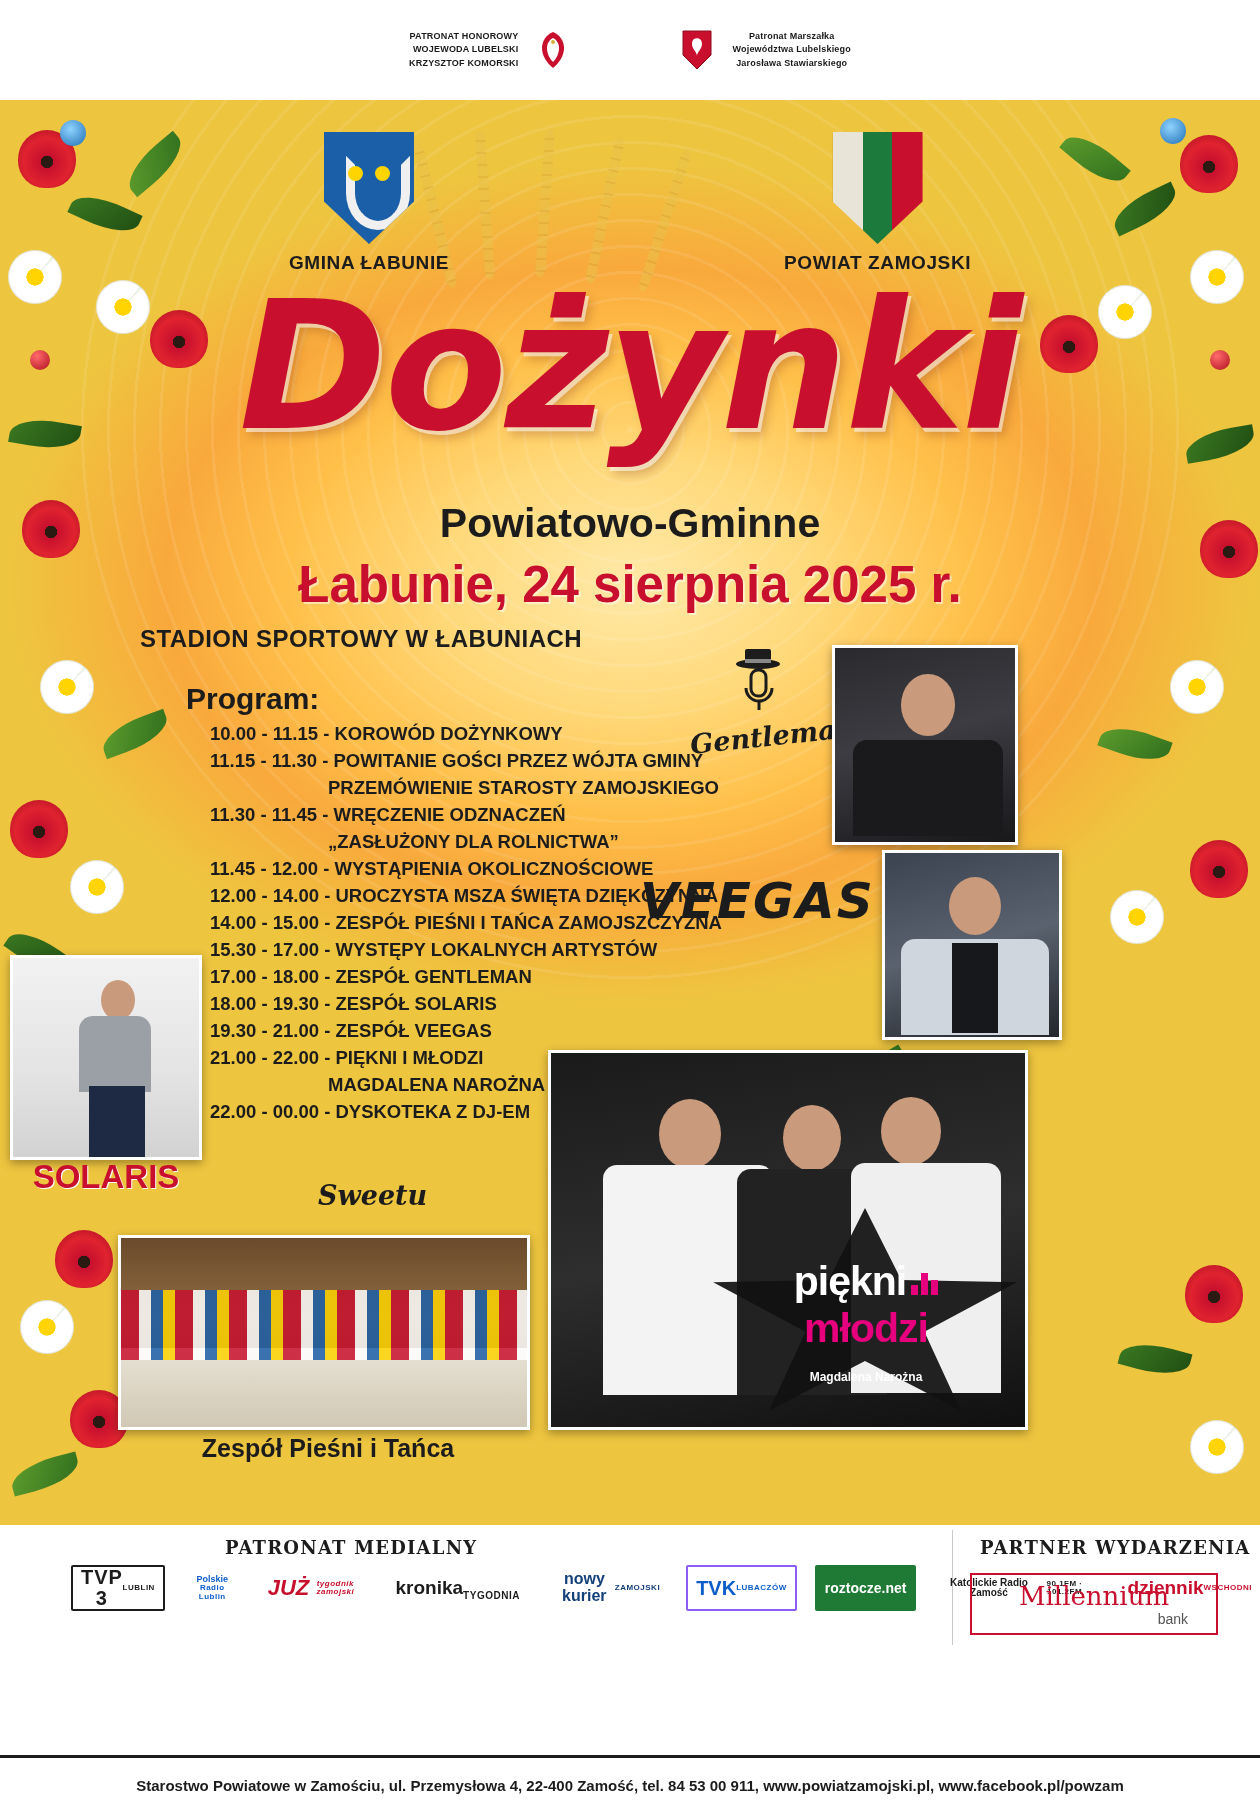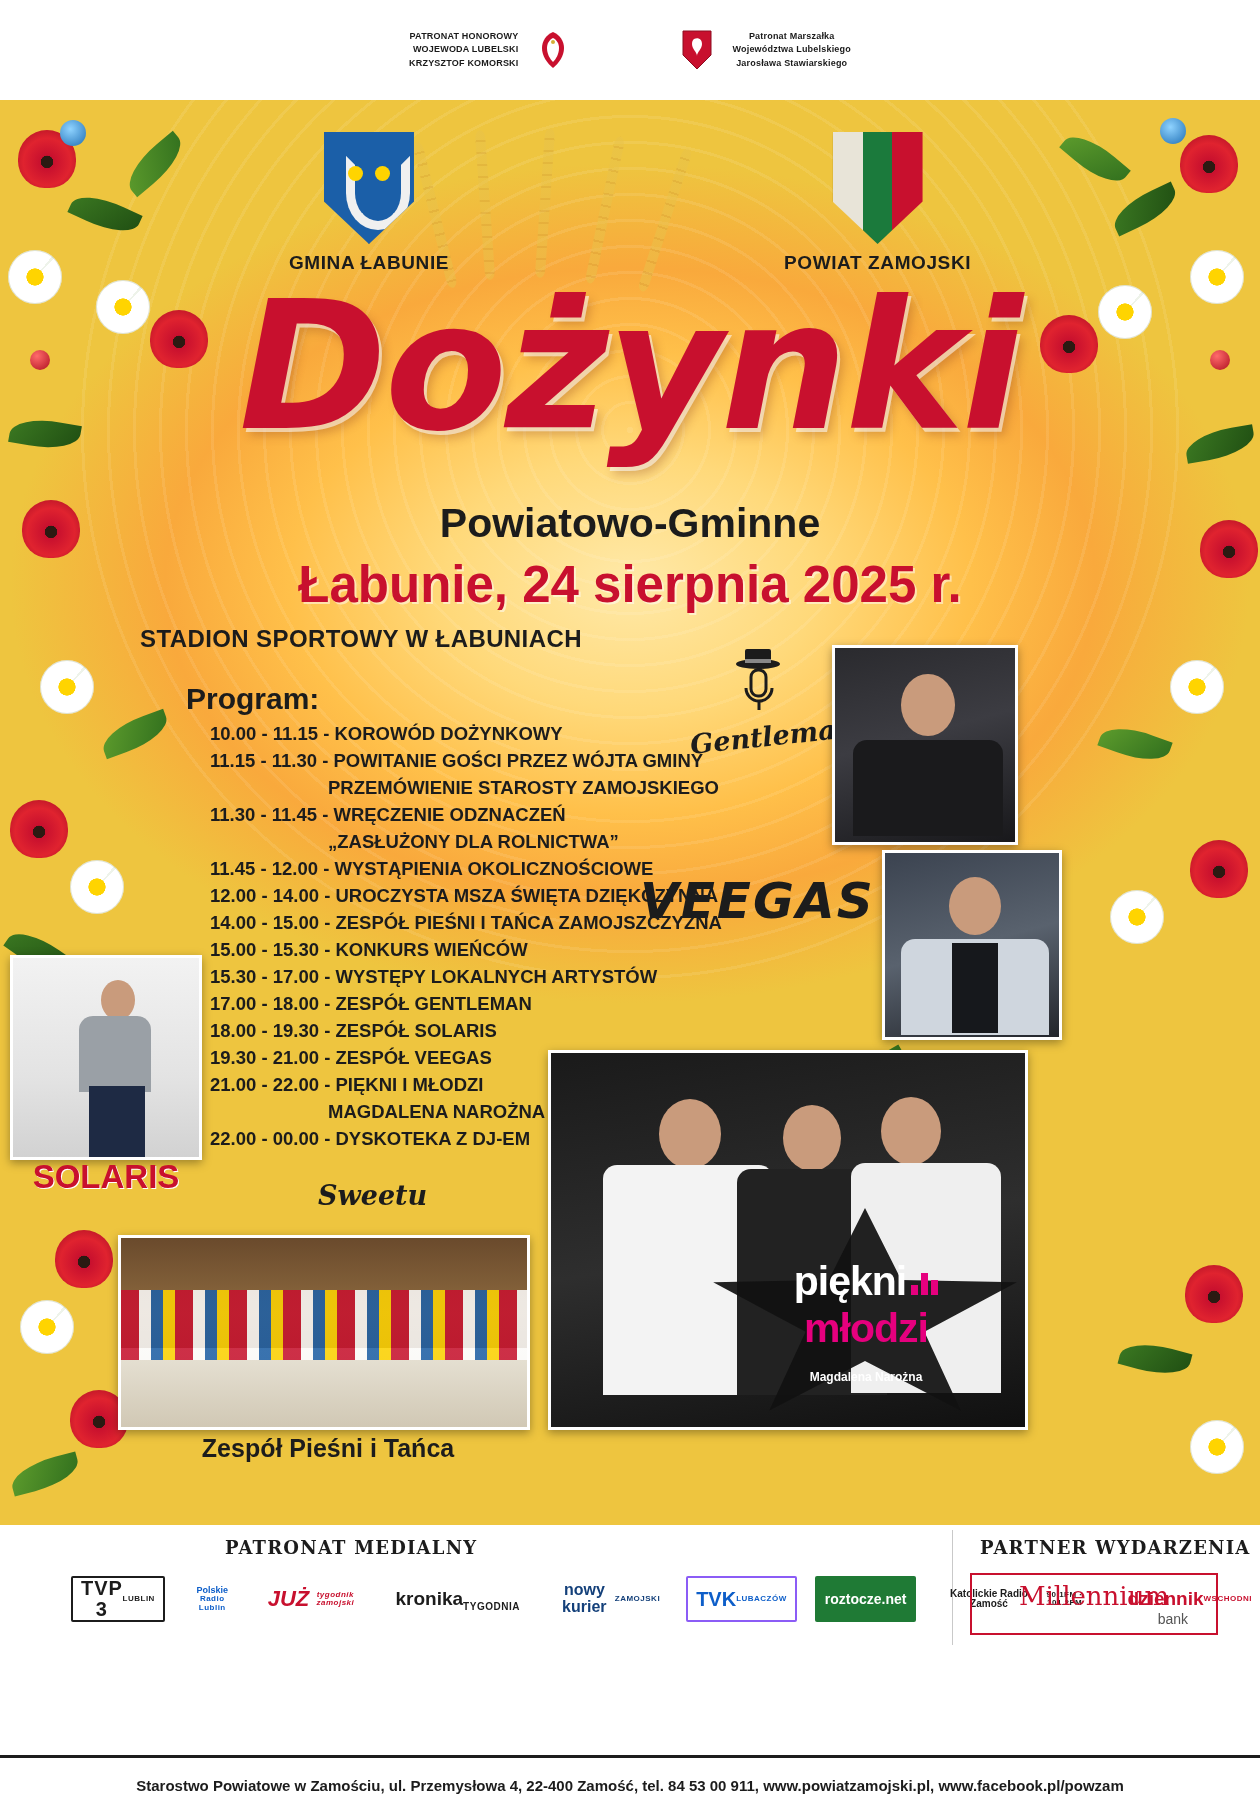--- a/index.html
+++ b/index.html
@@ -260,21 +260,21 @@
     font-family: "DejaVu Serif", serif;
     font-size: 18px; font-weight: bold; color: #1c1c1c; letter-spacing: 1.2px;
   }
   .band-head.media { left: 225px; }
   .band-head.partner { left: 980px; }
   .band-divider {
     position: absolute; top: 5px; left: 952px; width: 1px; height: 115px;
     background: #c9c9c9;
   }
   .logo-strip {
-    position: absolute; top: 51px; left: 30px;
+    position: absolute; top: 40px; left: 30px;
     display: flex; align-items: flex-start; gap: 18px; padding-left: 41px;
   }
   .mlogo {
     height: 46px; display: flex; align-items: center; justify-content: center;
     padding: 4px 8px; font-size: 12px; font-weight: bold; color: #1c1c1c;
     text-align: center; line-height: 1.05;
     border-radius: 2px;
   }
   .mlogo.tvp { border: 2px solid #1c1c1c; font-size: 20px; letter-spacing: 1px; }
   .mlogo.polskie { background: #ffffff; color: #0d5ec9; font-size: 9px; flex-direction: column; }
@@ -417,21 +417,20 @@
   <div class="program-head">Program:</div>
   <div class="program-list" id="program-list">
       <div class="prog-row">10.00 - 11.15 - KOROWÓD DOŻYNKOWY</div>
       <div class="prog-row">11.15 - 11.30 - POWITANIE GOŚCI PRZEZ WÓJTA GMINY</div>
       <div class="prog-row indent">PRZEMÓWIENIE STAROSTY ZAMOJSKIEGO</div>
       <div class="prog-row">11.30 - 11.45 - WRĘCZENIE ODZNACZEŃ</div>
       <div class="prog-row indent">„ZASŁUŻONY DLA ROLNICTWA”</div>
       <div class="prog-row">11.45 - 12.00 - WYSTĄPIENIA OKOLICZNOŚCIOWE</div>
       <div class="prog-row">12.00 - 14.00 - UROCZYSTA MSZA ŚWIĘTA DZIĘKCZYNNA</div>
       <div class="prog-row">14.00 - 15.00 - ZESPÓŁ PIEŚNI I TAŃCA ZAMOJSZCZYZNA</div>
-      <div class="prog-row">15.00 - 15.30 - KONKURS WIEŃCÓW</div>
       <div class="prog-row">15.30 - 17.00 - WYSTĘPY LOKALNYCH ARTYSTÓW</div>
       <div class="prog-row">17.00 - 18.00 - ZESPÓŁ GENTLEMAN</div>
       <div class="prog-row">18.00 - 19.30 - ZESPÓŁ SOLARIS</div>
       <div class="prog-row">19.30 - 21.00 - ZESPÓŁ VEEGAS</div>
       <div class="prog-row">21.00 - 22.00 - PIĘKNI I MŁODZI</div>
       <div class="prog-row indent">MAGDALENA NAROŻNA</div>
       <div class="prog-row">22.00 - 00.00 - DYSKOTEKA Z DJ-EM</div>
     </div>
 
   <div class="gentleman-logo">

